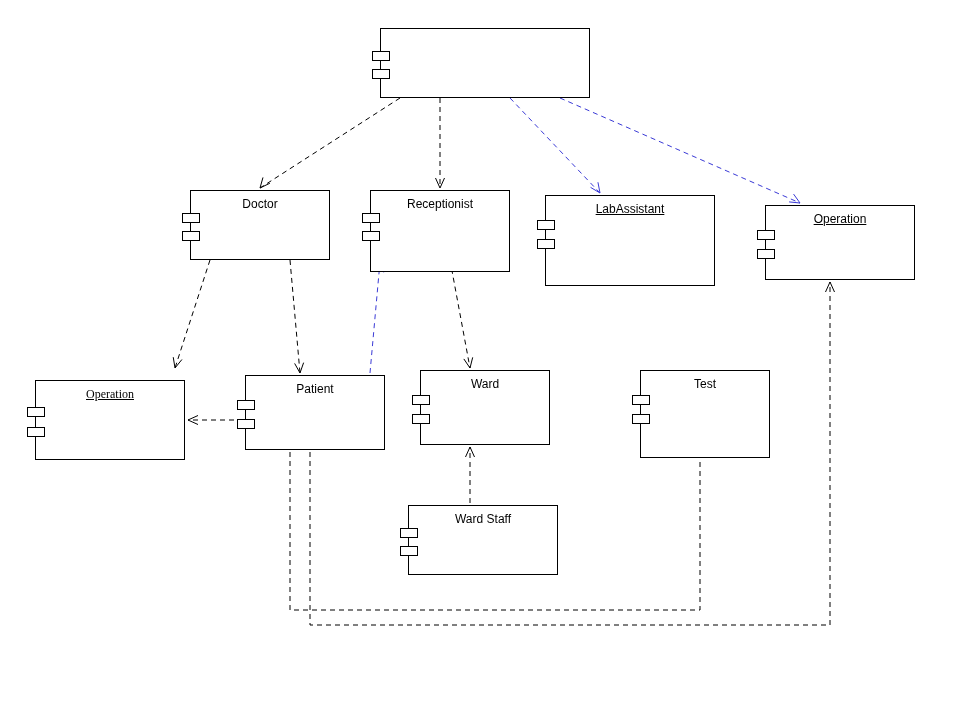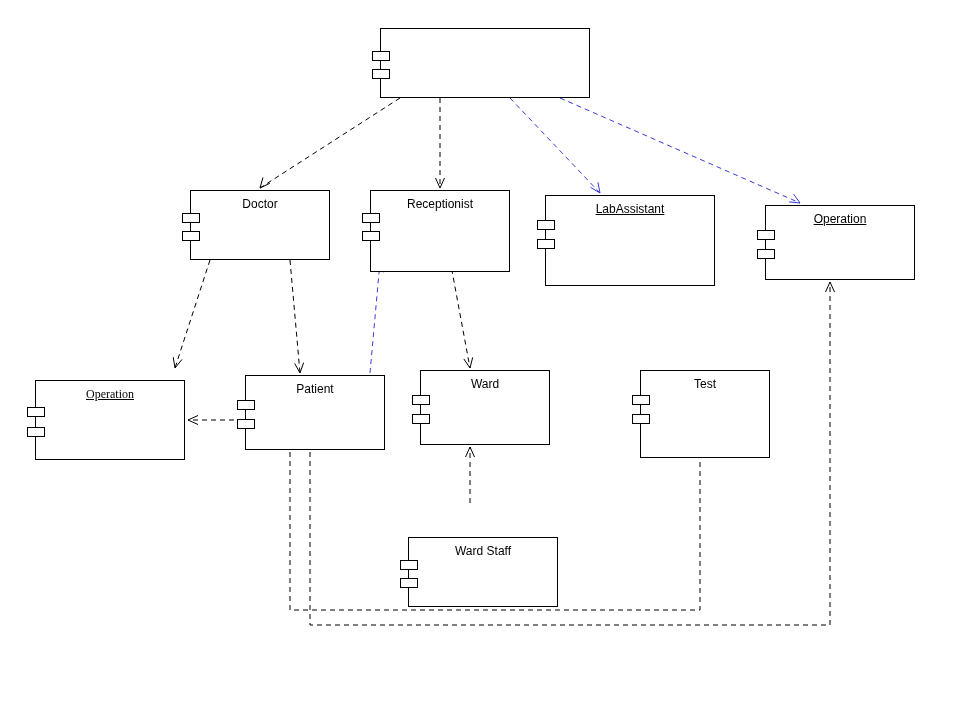--- a/index.html
+++ b/index.html
@@ -126,21 +126,21 @@
       <div class="component" style="left: 420px; top: 370px; width: 130px; height: 75px;">
         <div class="label">Ward</div>
         <div class="port" style="left: -9px; top: 24px;"></div>
         <div class="port" style="left: -9px; top: 43px;"></div>
       </div>
       <div class="component" style="left: 640px; top: 370px; width: 130px; height: 88px;">
         <div class="label">Test</div>
         <div class="port" style="left: -9px; top: 24px;"></div>
         <div class="port" style="left: -9px; top: 43px;"></div>
       </div>
-      <div class="component" style="left: 408px; top: 505px; width: 150px; height: 70px; margin-top: 32px;">
+      <div class="component" style="left: 408px; top: 505px; width: 150px; height: 70px;">
         <div class="label">Ward Staff</div>
         <div class="port" style="left: -9px; top: 22px;"></div>
         <div class="port" style="left: -9px; top: 40px;"></div>
       </div>
     </div>
 
 
 </div>
 
 </body></html>

